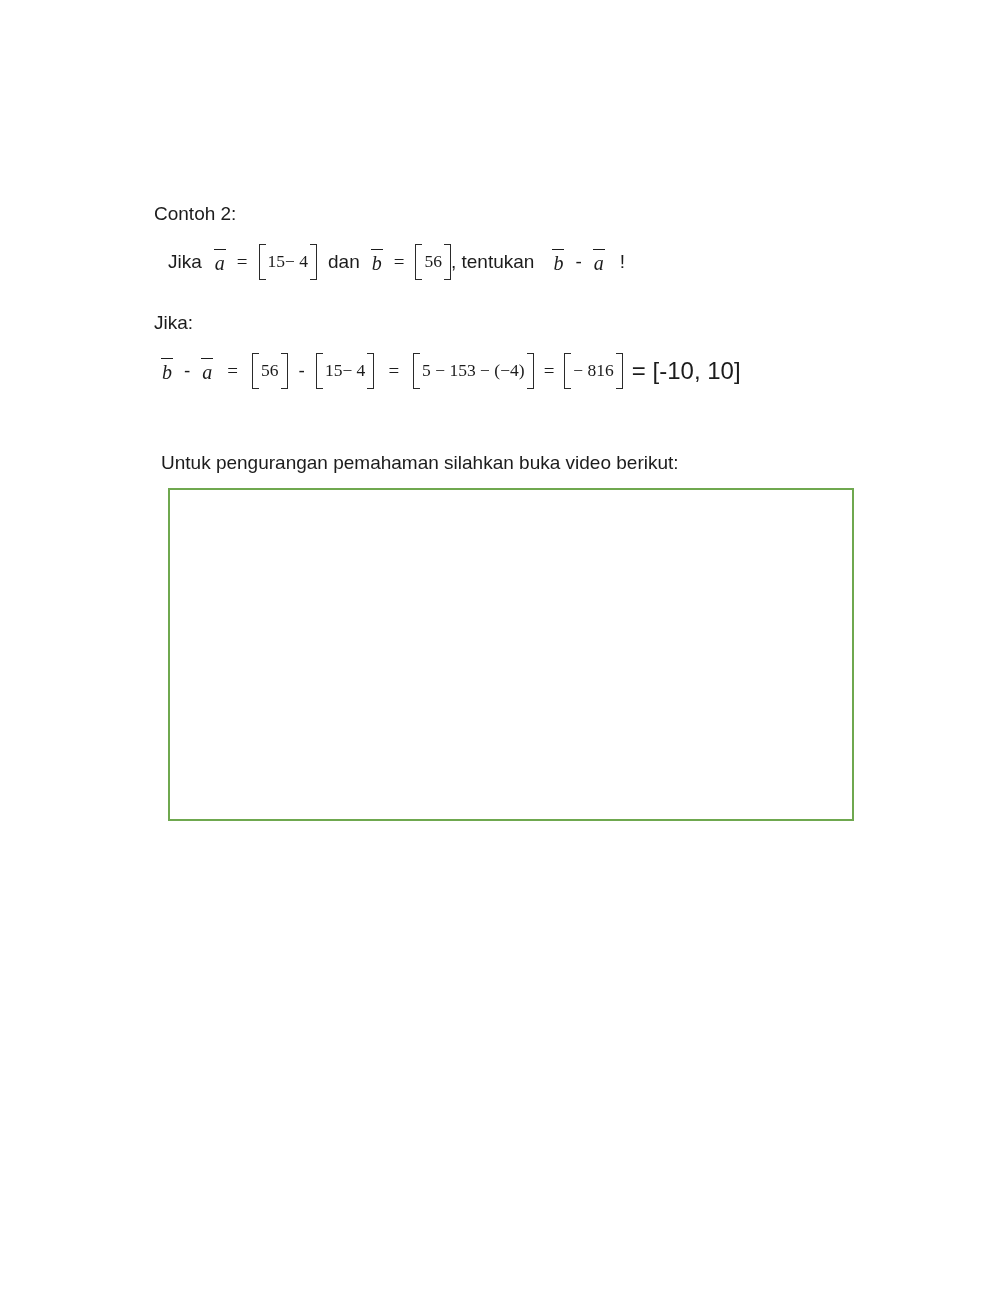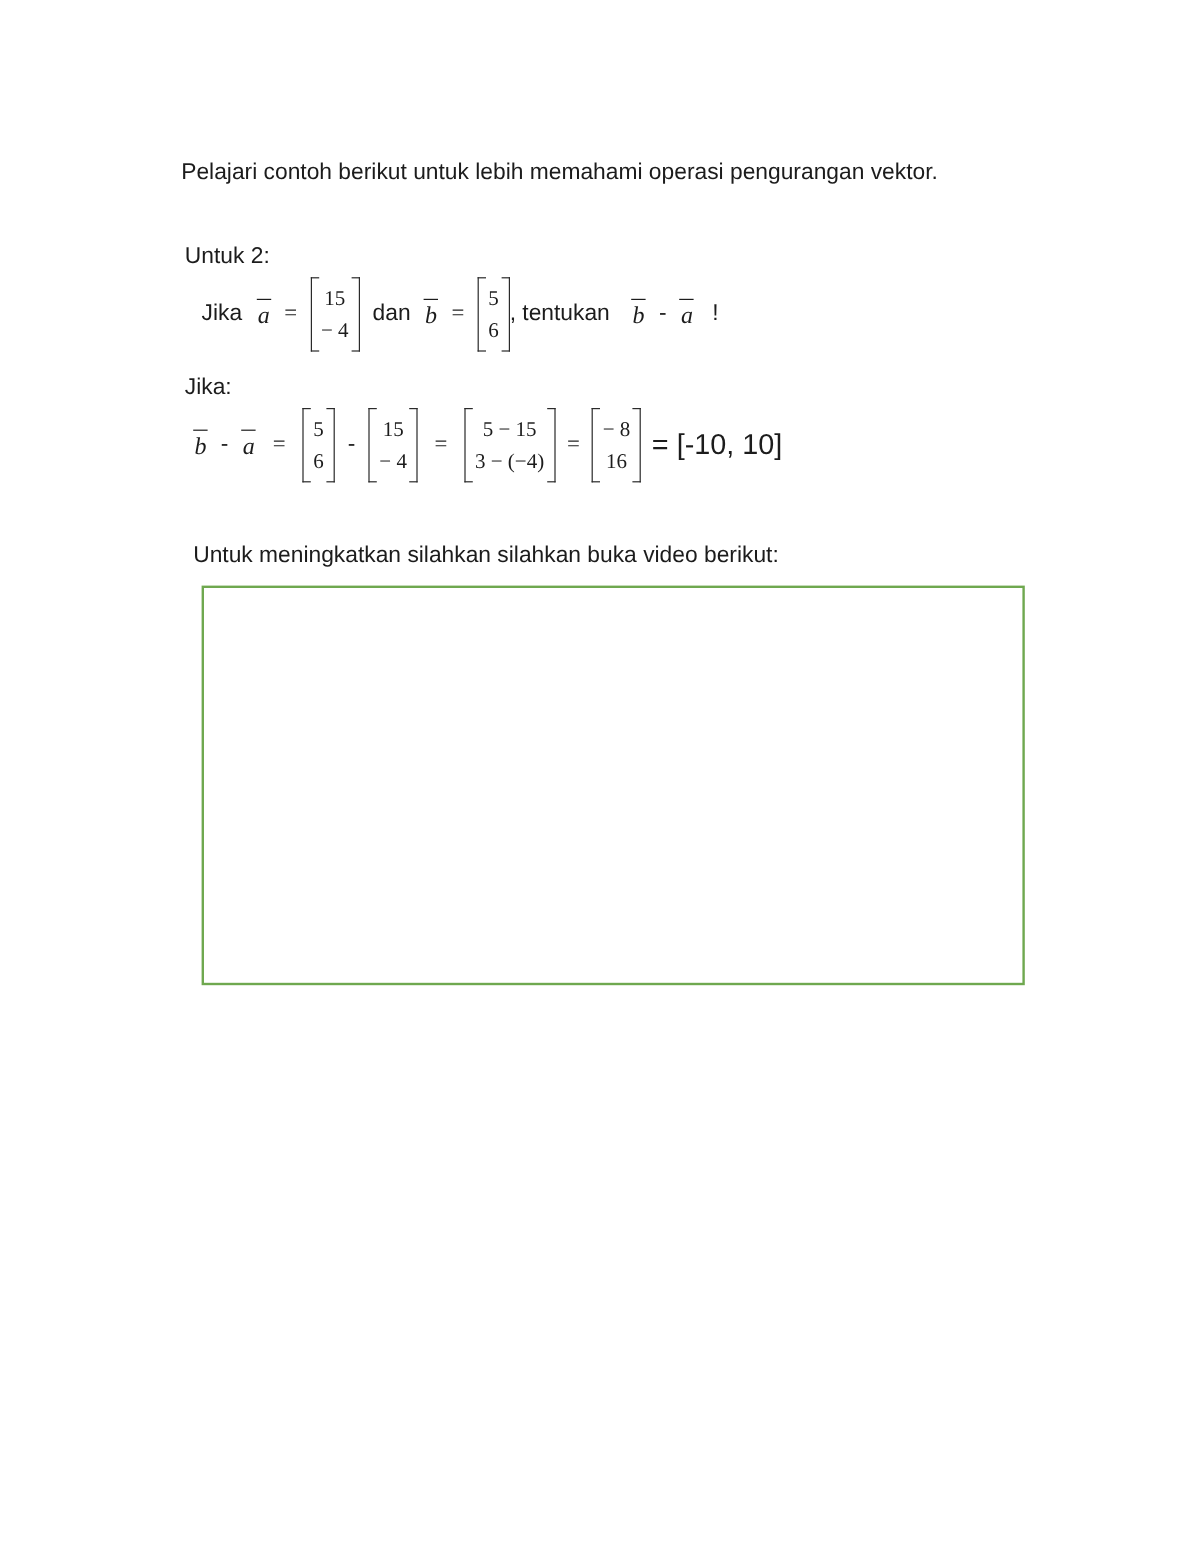--- a/index.html
+++ b/index.html
@@ -21,21 +21,20 @@
     position:absolute;
     display:flex;
     align-items:center;
     white-space:nowrap;
   }
   .mathline > * { flex:0 0 auto; }
 
   
   .mx {
     display:inline-flex;
-    flex-direction:column;
     justify-content:center;
     align-items:center;
     position:relative;
     padding:4px 9px;
     margin:0 5px;
     font-family:"Liberation Serif", serif;
     font-size:17.5px;
     line-height:1.55;
     color:#1c1c1c;
   }
@@ -78,23 +77,22 @@
     width:686px; height:333px;
     border:2px solid #6fa84f;
     background:#ffffff;
   }
 </style>
 </head>
 <body>
 
 <div class="page">
 
-  <p class="sans abs" style="left:151px; top:133px;">Pelajari contoh berikut untuk lebih memahami operasi pengurangan vektor.</p>
 
-  <p class="sans abs" style="left:154px; top:203px;">Untuk 2:</p>
+  <p class="sans abs" style="left:154px; top:203px;">Contoh 2:</p>
 
   <div class="mathline" style="left:168px; top:228px; height:68px;">
     <span class="sans">Jika</span>
     <span class="ovl" style="margin-left:10px;">a</span>
     <span class="eq">=</span>
     <span class="mx">
       <span class="cell">15</span>
       <span class="cell">− 4</span>
     </span>
     <span class="sans" style="margin:0 6px;text-align:center;">dan</span>
@@ -133,17 +131,17 @@
       <span class="cell">3 − (−4)</span>
     </span>
     <span class="eq" style="margin:0 5px;">=</span>
     <span class="mx">
       <span class="cell">− 8</span>
       <span class="cell">16</span>
     </span>
     <span class="result-sans">= [-10, 10]</span>
   </div>
 
-  <p class="sans abs" style="left:161px; top:452px;">Untuk meningkatkan silahkan silahkan buka video berikut:</p>
+  <p class="sans abs" style="left:161px; top:452px;">Untuk pengurangan pemahaman silahkan buka video berikut:</p>
 
   <div class="video-box" style="border-color: rgb(111, 168, 79);"></div>
 
 </div>
 
 </body></html>

